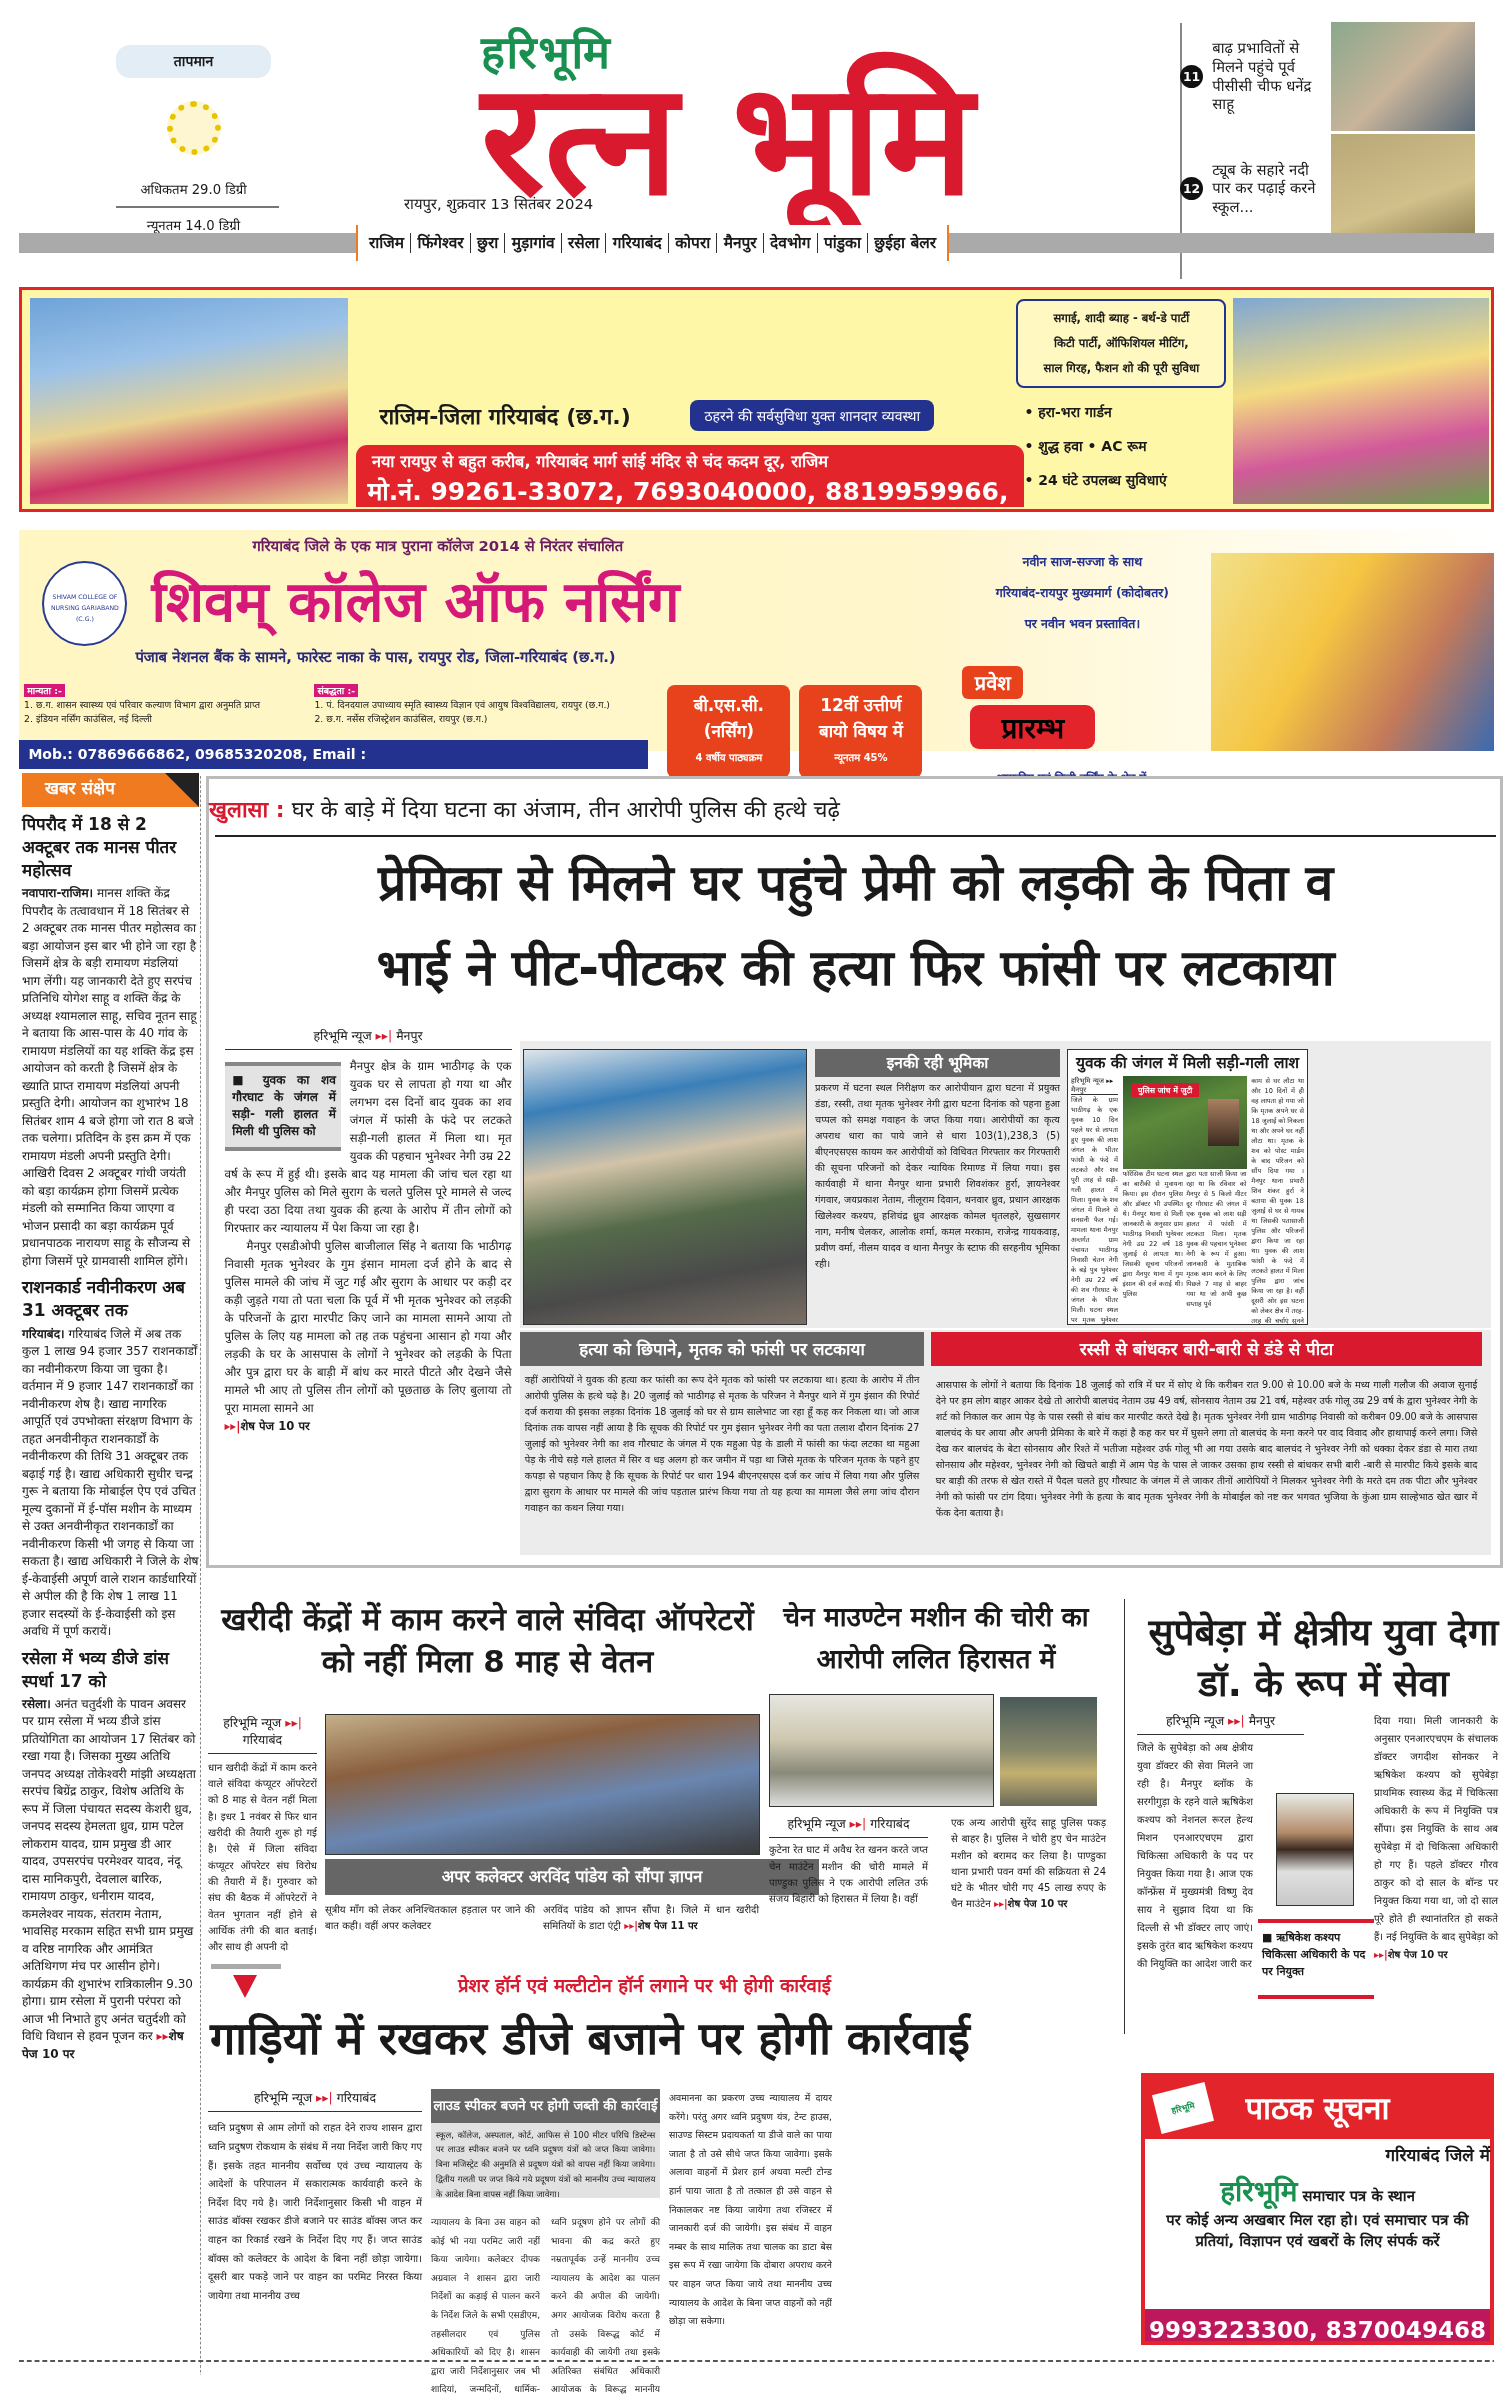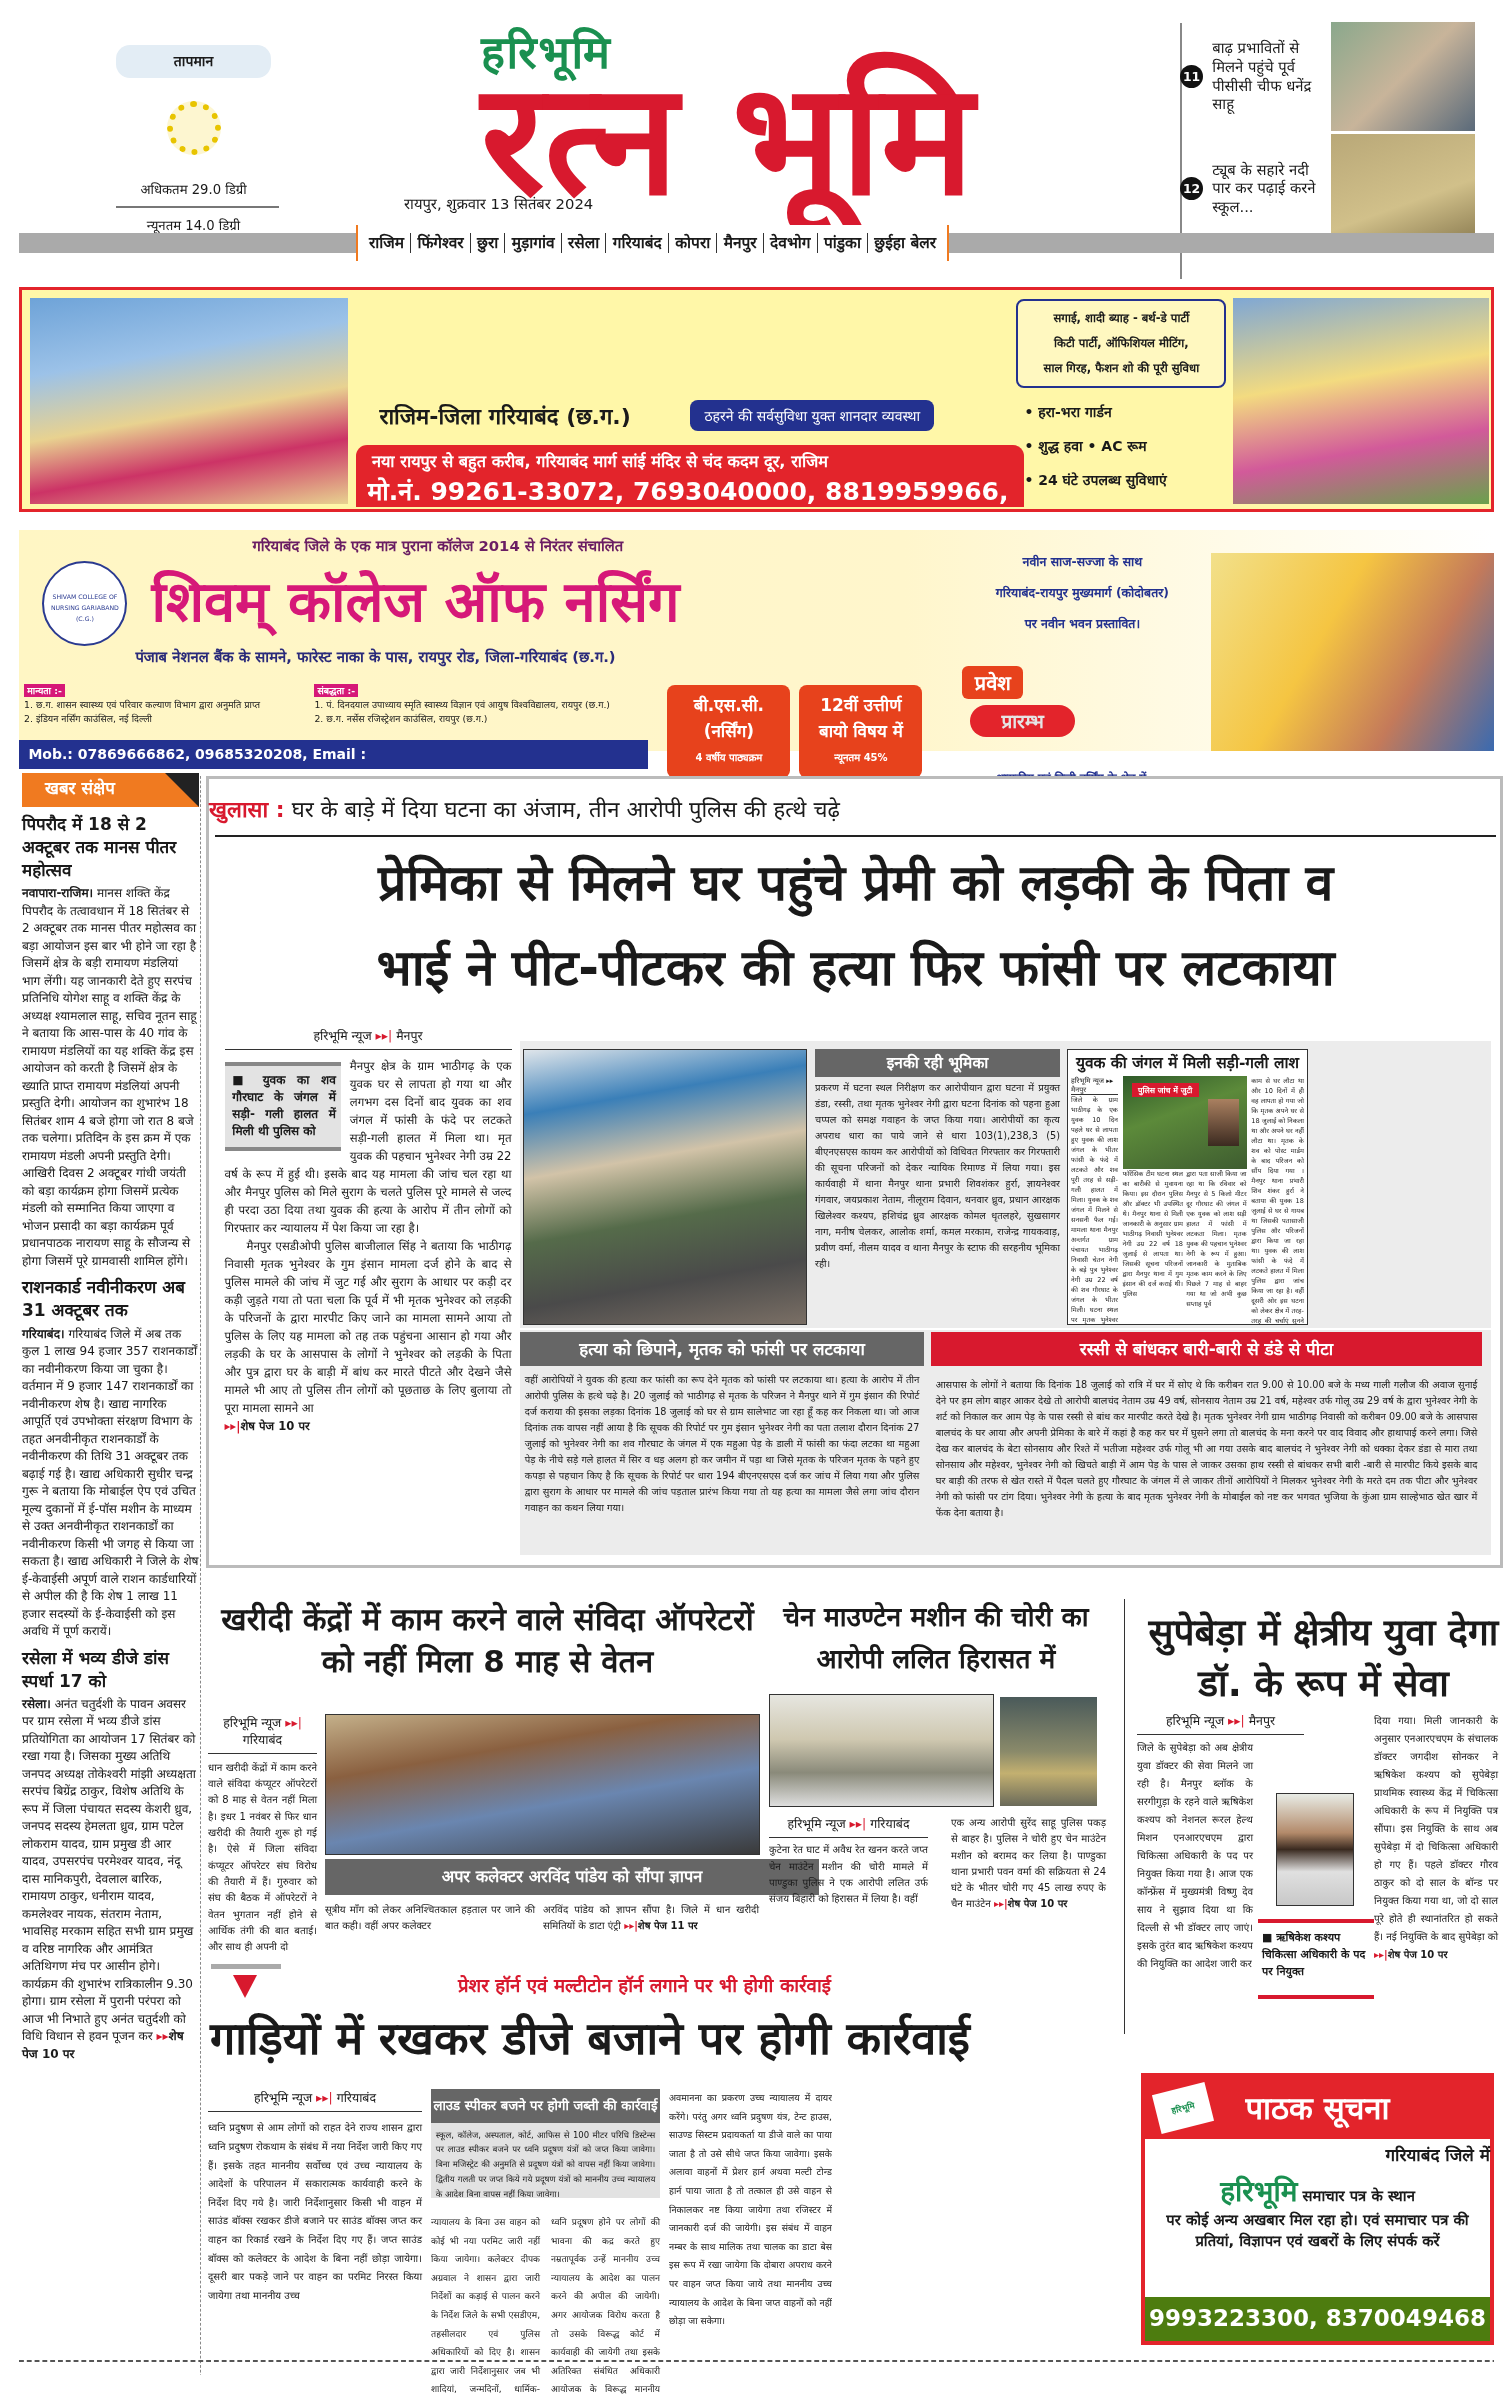--- a/index.html
+++ b/index.html
@@ -49,21 +49,21 @@
 .ad2 .sb b{background:#d61878;color:#fff;padding:0.8px 3.1px}
 .ad2 .contact{left:0;top:210px;width:629px;height:29px;background:#23318f;color:#fff;font-size:14px;font-weight:bold;line-height:29px;padding-left:9px}
 .ad2 .box{width:123px;height:93px;background:#e7421c;color:#fff;text-align:center;border-radius:7.8px;font-weight:bold;padding-top:7.8px}
 .ad2 .box1{left:648px;top:155px}
 .ad2 .box2{left:780px;top:155px}
 .ad2 .box .a{font-size:17px}
 .ad2 .box .b{font-size:17px;margin-top:3.1px}
 .ad2 .box .c{font-size:10px;margin-top:7.8px}
 .ad2 .newbldg{left:939px;top:15.5px;width:248px;text-align:center;font-size:12.4px;font-weight:bold;color:#23318f;line-height:31px}
 .ad2 .pravesh{left:943px;top:136px;background:#e7421c;color:#fff;font-size:20px;font-weight:bold;padding:3.1px 12.4px;border-radius:6.2px}
-.ad2 .prarambh{left:951px;top:175px;background:#e3242b;color:#e5e5e5;font-size:19px;font-weight:bold;padding:3.1px 31px;border-radius:18px}
+.ad2 .prarambh{left:951px;top:175px;background:#e3242b;color:#000000;font-size:28px;font-weight:bold;padding:3.1px 31px;border-radius:9px}
 .ad2 .jobs{left:928px;top:233px;width:248px;text-align:center;font-size:11.6px;font-weight:bold;color:#23318f;line-height:31px}
 .ad2 .people{left:1192px;top:23px;width:283px;height:198px;background:linear-gradient(120deg,#f2e08a,#f5c542 40%,#c47a5a 70%,#3a6ab0)}
 
 .lcol{left:22px;top:773px;width:177px}
 .kb{background:#f07a20;color:#fff;font-size:17px;font-weight:bold;padding:3.1px 0 3.1px 23px;height:34px;position:relative}
 .kb:after{content:"";position:absolute;right:0;top:0;border-top:34px solid #222;border-left:34px solid transparent}
 .lcol h3{font-size:17px;font-weight:bold;line-height:23px;margin-top:6.2px}
 .lcol p{font-size:12px;line-height:17.5px;margin-top:3.1px}
 .lcol p b{font-weight:bold}
 .vsep{width:0.8px;background-image:linear-gradient(#888 50%,transparent 50%);background-size:0.8px 4.7px}
@@ -98,21 +98,21 @@
 .bottom-kicker{left:458px;top:1972px;font-size:18.6px;font-weight:bold;color:#d8192e}
 .bottom-head{left:210px;top:2008px;font-size:45px;font-weight:bold;line-height:62px}
 .loud-box{background:#e2e2e2}
 .notice{left:1141px;top:2073px;width:353px;height:272px;border:4.7px solid #e3242b;background:#fff}
 .notice .top{height:62px;background:#e3242b;color:#fff;font-size:31px;font-weight:bold;text-align:center;line-height:62px;position:relative}
 .notice .paper{position:absolute;left:11px;top:11px;width:54px;height:40px;background:#fff;transform:rotate(-14deg);color:#1a9050;font-size:8.5px;line-height:40px;font-weight:bold}
 .notice .l1{text-align:right;font-size:17px;font-weight:bold;margin-top:4px}
 .notice .l2{text-align:center;font-size:14.8px;font-weight:bold;margin-top:4.7px}
 .notice .l2 span{color:#1a9050;font-size:28px}
 .notice .l3{text-align:center;font-size:14.8px;font-weight:bold;line-height:21px}
-.notice .ph{position:absolute;left:0;right:0;bottom:0;height:44px;background:#4d7c0f;color:#fff;text-align:center;font-size:23px;font-weight:bold;line-height:42px}
+.notice .ph{position:absolute;left:0;right:0;bottom:0;height:32px;background:#be185d;color:#fff;text-align:center;font-size:23px;font-weight:bold;line-height:42px}
 .dashline{height:1.6px;background-image:linear-gradient(90deg,#555 60%,transparent 60%);background-size:7.8px 1.6px}
 </style>
 </head>
 <body>
 
 <div class="abs temp-box">
   <div class="temp-pill">तापमान</div>
   <div class="sun"></div>
   <div class="temp-max">अधिकतम 29.0 डिग्री</div>
   <div class="temp-rule"></div>

